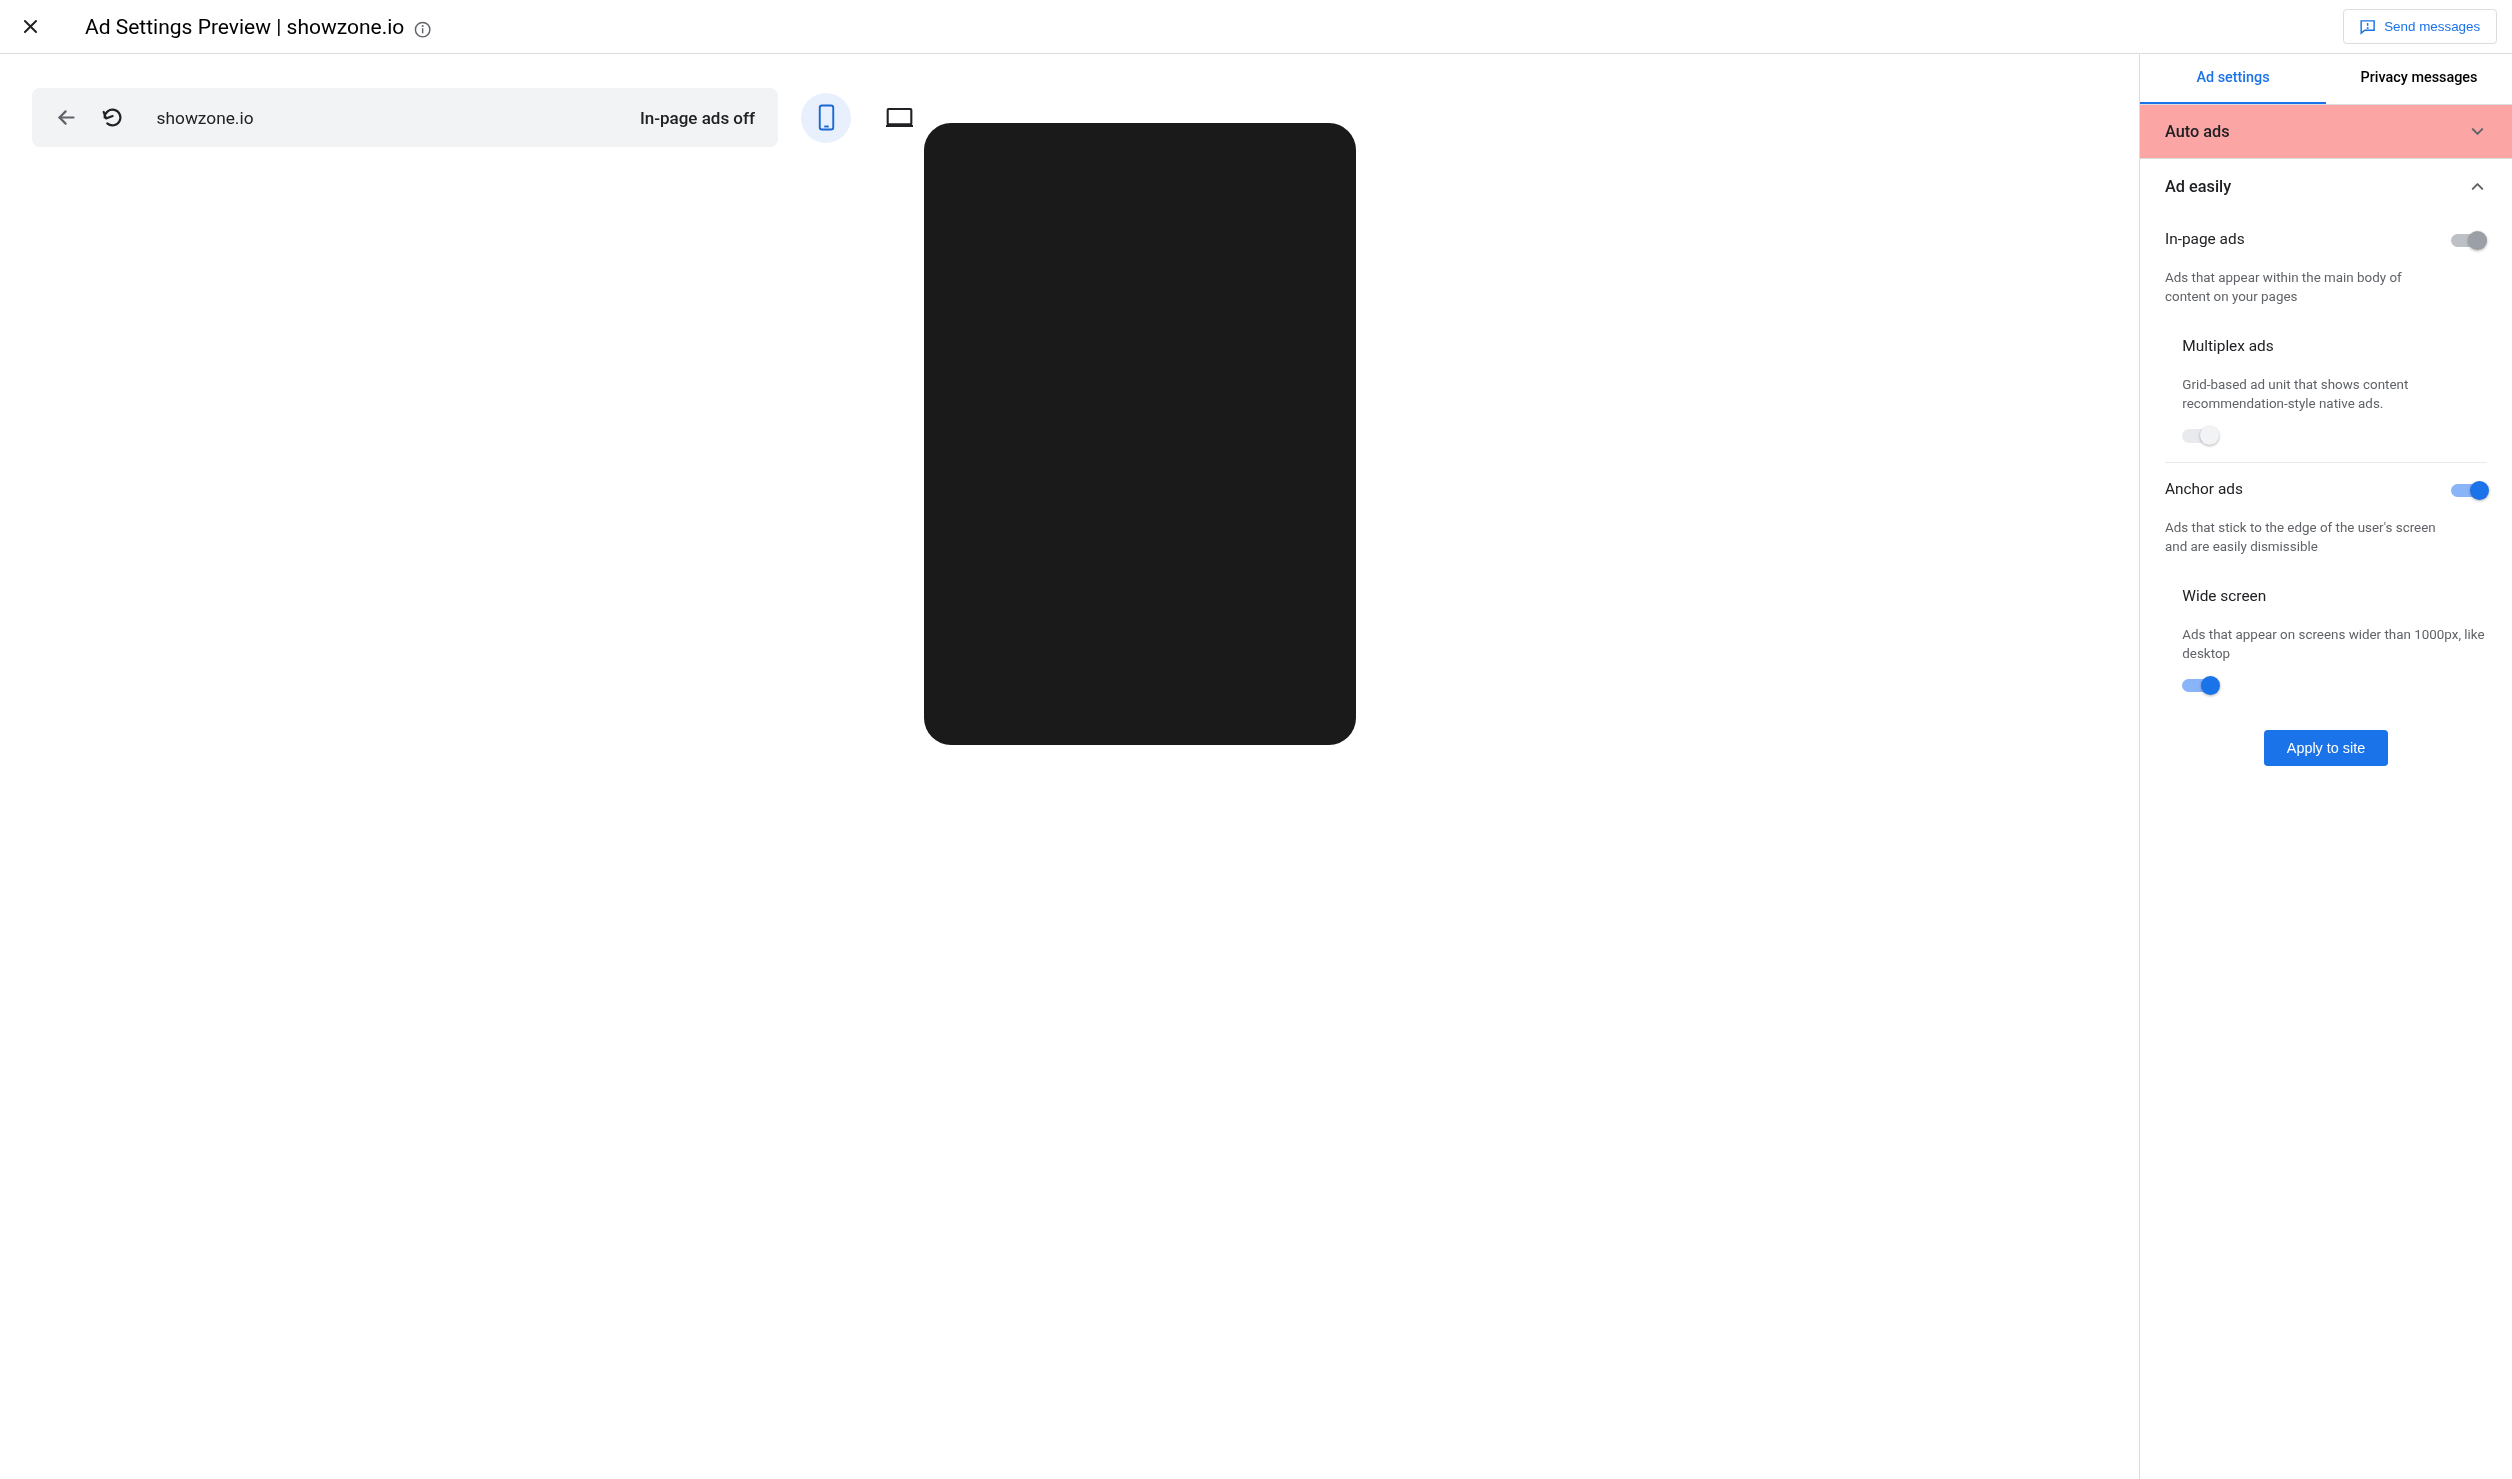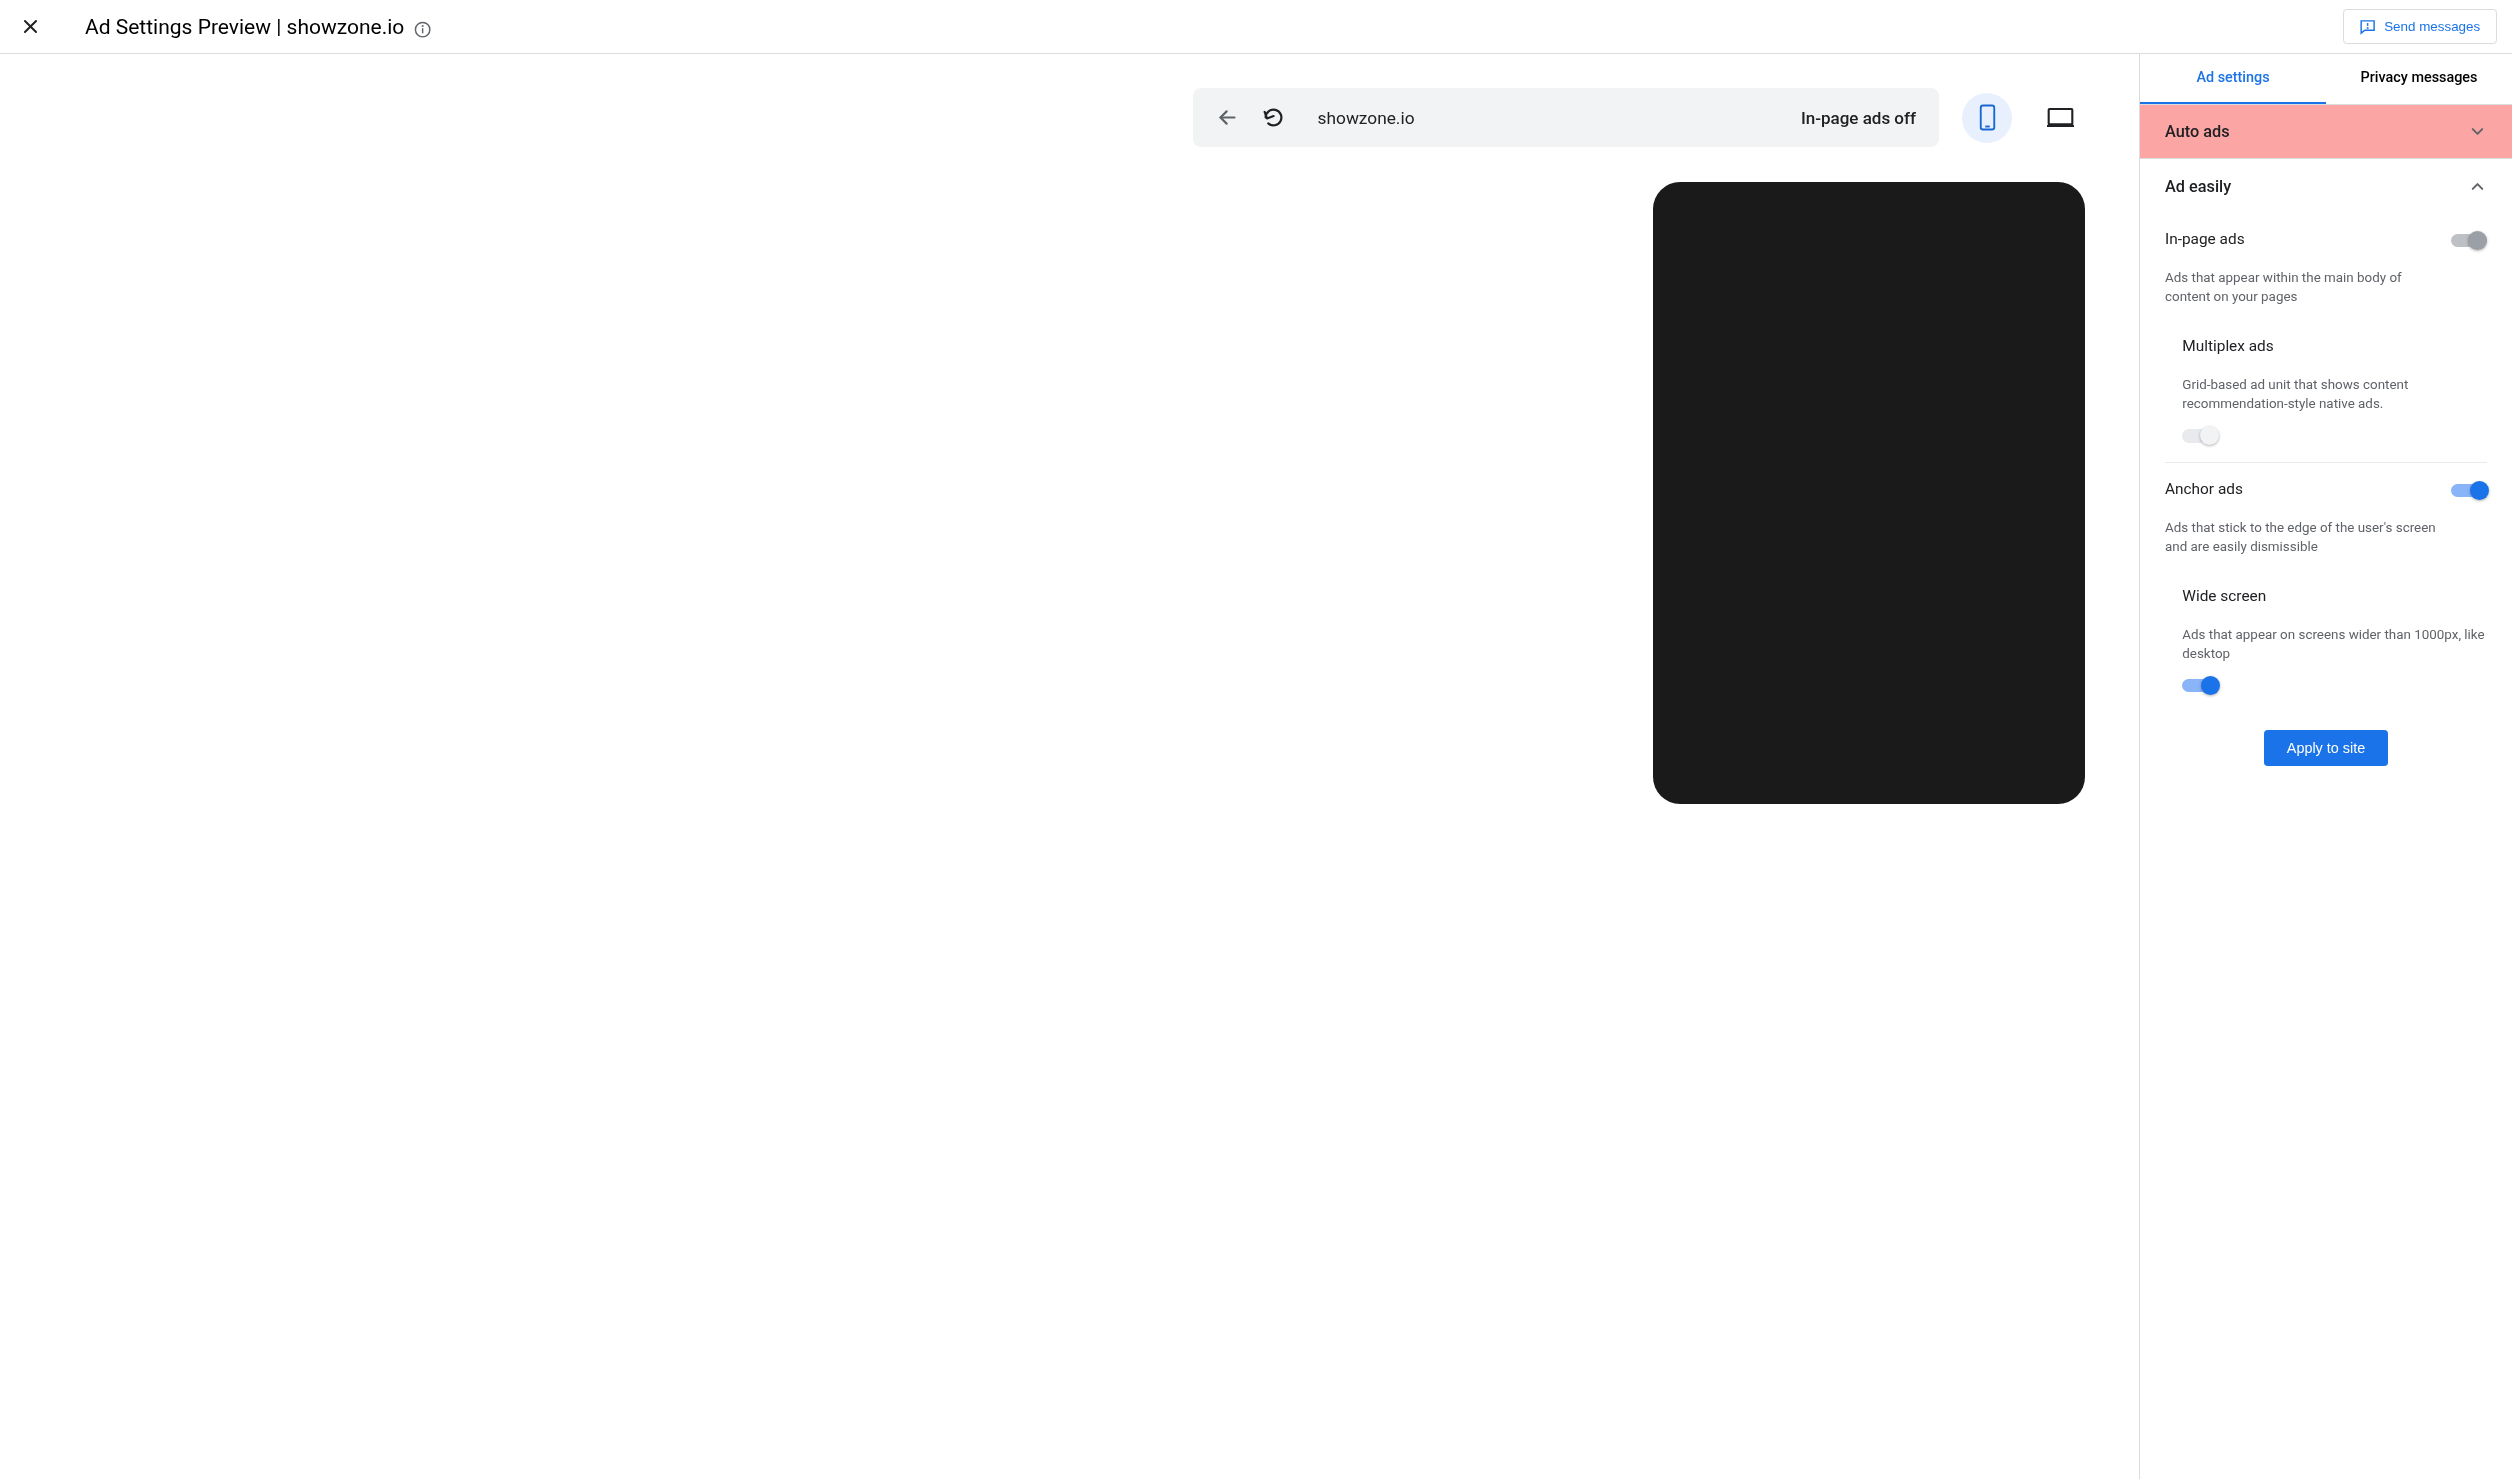--- a/index.html
+++ b/index.html
@@ -63,24 +63,24 @@
       font-size: 13.4px;
       font-weight: 500;
       cursor: pointer;
     }
     .main-container {
       display: flex;
       height: calc(100vh - 54px);
     }
     .preview-area {
       flex: 1;
-      padding: 34px 54px;
-      display: flex;
-      flex-direction: column;
-      align-items: flex-end;
+      padding: 34px 32px;
+      display: flex;
+      flex-direction: row;
+      align-items: flex-start;
       border-right: 1px solid #dadce0;
     }
     .url-bar-row {
       display: flex;
       align-items: center;
       gap: 23px;
       width: 100%;
       max-width: 892px;
     }
     .url-bar {

